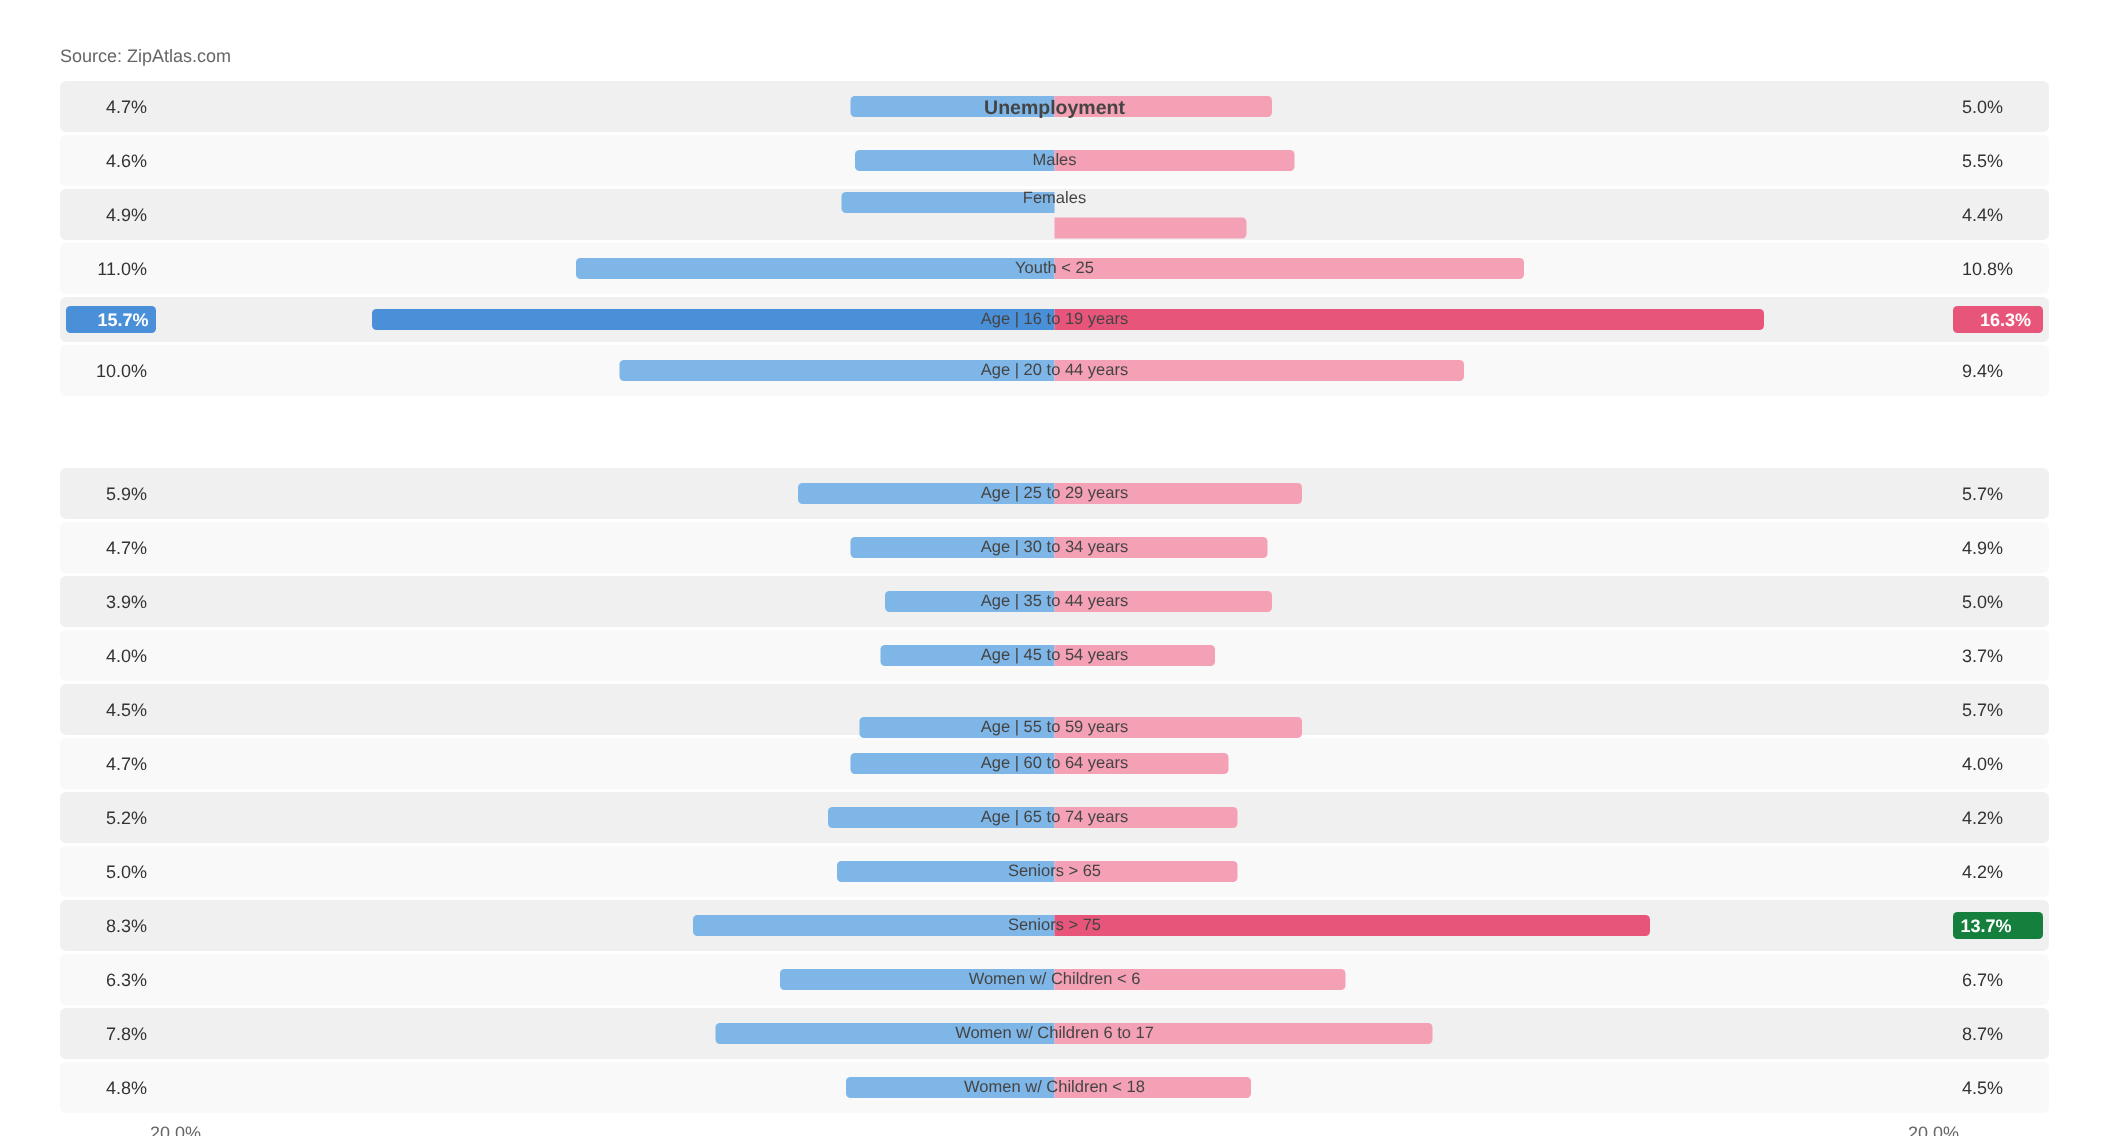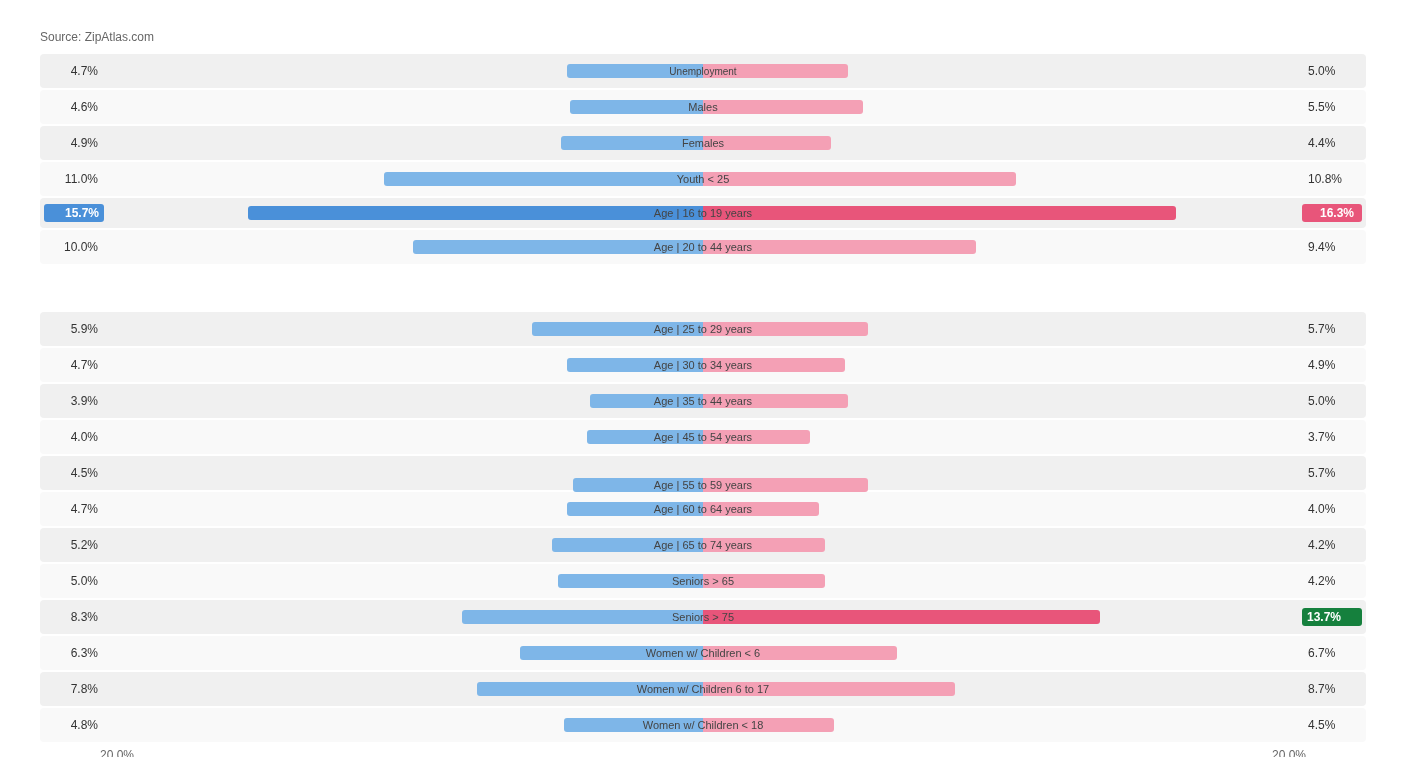--- a/index.html
+++ b/index.html
@@ -138,21 +138,21 @@
   <div class="chart-header">
     <div class="chart-source">Source: ZipAtlas.com</div>
   </div>
   <div class="chart-body" id="chart-body">
   <div class="bar-row" style="background: rgb(240, 240, 240); margin-bottom: 2px; border-radius: 4px; display: flex; align-items: center; height: 34px; padding: 0px 4px;">
         <div class="left-value">4.7%</div>
         <div class="bars-area" style="position: relative;">
           <div class="left-bar-container" style="flex: 1 1 0%; display: flex; justify-content: flex-end; align-items: center; height: 24px; position: relative;">
             <div class="left-bar" style="width: 136.3px; height: 14px; background: rgb(126, 182, 232); border-radius: 3px 0px 0px 3px; position: absolute; right: 0px;"></div>
           </div>
-          <div class="bar-label" style="position: absolute; left: 50%; transform: translateX(-50%); font-size: 10px; color: rgb(68, 68, 68); white-space: nowrap; z-index: 2; pointer-events: none; font-weight: 400;">Unemployment</div>
+          <div class="bar-label" style="position: absolute; left: 50%; transform: translateX(-50%); font-size: 13px; color: rgb(68, 68, 68); white-space: nowrap; z-index: 2; pointer-events: none; font-weight: 700;">Unemployment</div>
           <div style="flex: 1 1 0%; display: flex; justify-content: flex-start; align-items: center; height: 24px; position: relative;">
             <div class="right-bar" style="width: 145px; height: 14px; background: rgb(244, 160, 181); border-radius: 0px 3px 3px 0px; position: absolute; left: 0px;"></div>
           </div>
         </div>
         <div class="right-value">5.0%</div>
       </div>
       <div class="bar-row" style="background: rgb(249, 249, 249); margin-bottom: 2px; border-radius: 4px; display: flex; align-items: center; height: 34px; padding: 0px 4px;">
         <div class="left-value">4.6%</div>
         <div class="bars-area" style="position: relative;">
           <div class="left-bar-container" style="flex: 1 1 0%; display: flex; justify-content: flex-end; align-items: center; height: 24px; position: relative;">
@@ -160,21 +160,21 @@
           </div>
           <div class="bar-label" style="position: absolute; left: 50%; transform: translateX(-50%); font-size: 11px; color: rgb(68, 68, 68); white-space: nowrap; z-index: 2; pointer-events: none; font-weight: 500;">Males</div>
           <div style="flex: 1 1 0%; display: flex; justify-content: flex-start; align-items: center; height: 24px; position: relative;">
             <div class="right-bar" style="width: 159.5px; height: 14px; background: rgb(244, 160, 181); border-radius: 0px 3px 3px 0px; position: absolute; left: 0px;"></div>
           </div>
         </div>
         <div class="right-value">5.5%</div>
       </div>
       <div class="bar-row" style="background: rgb(240, 240, 240); margin-bottom: 2px; border-radius: 4px; display: flex; align-items: center; height: 34px; padding: 0px 4px;">
         <div class="left-value">4.9%</div>
-        <div class="bars-area" style="position: relative;">
+        <div class="bars-area" style="position: relative; flex-direction: column;">
           <div class="left-bar-container" style="flex: 1 1 0%; display: flex; justify-content: flex-end; align-items: center; height: 24px; position: relative;">
             <div class="left-bar" style="width: 142.1px; height: 14px; background: rgb(126, 182, 232); border-radius: 3px 0px 0px 3px; position: absolute; right: 0px;"></div>
           </div>
           <div class="bar-label" style="position: absolute; left: 50%; transform: translateX(-50%); font-size: 11px; color: rgb(68, 68, 68); white-space: nowrap; z-index: 2; pointer-events: none; font-weight: 500;">Females</div>
           <div style="flex: 1 1 0%; display: flex; justify-content: flex-start; align-items: center; height: 24px; position: relative;">
             <div class="right-bar" style="width: 127.6px; height: 14px; background: rgb(244, 160, 181); border-radius: 0px 3px 3px 0px; position: absolute; left: 0px;"></div>
           </div>
         </div>
         <div class="right-value">4.4%</div>
       </div>

